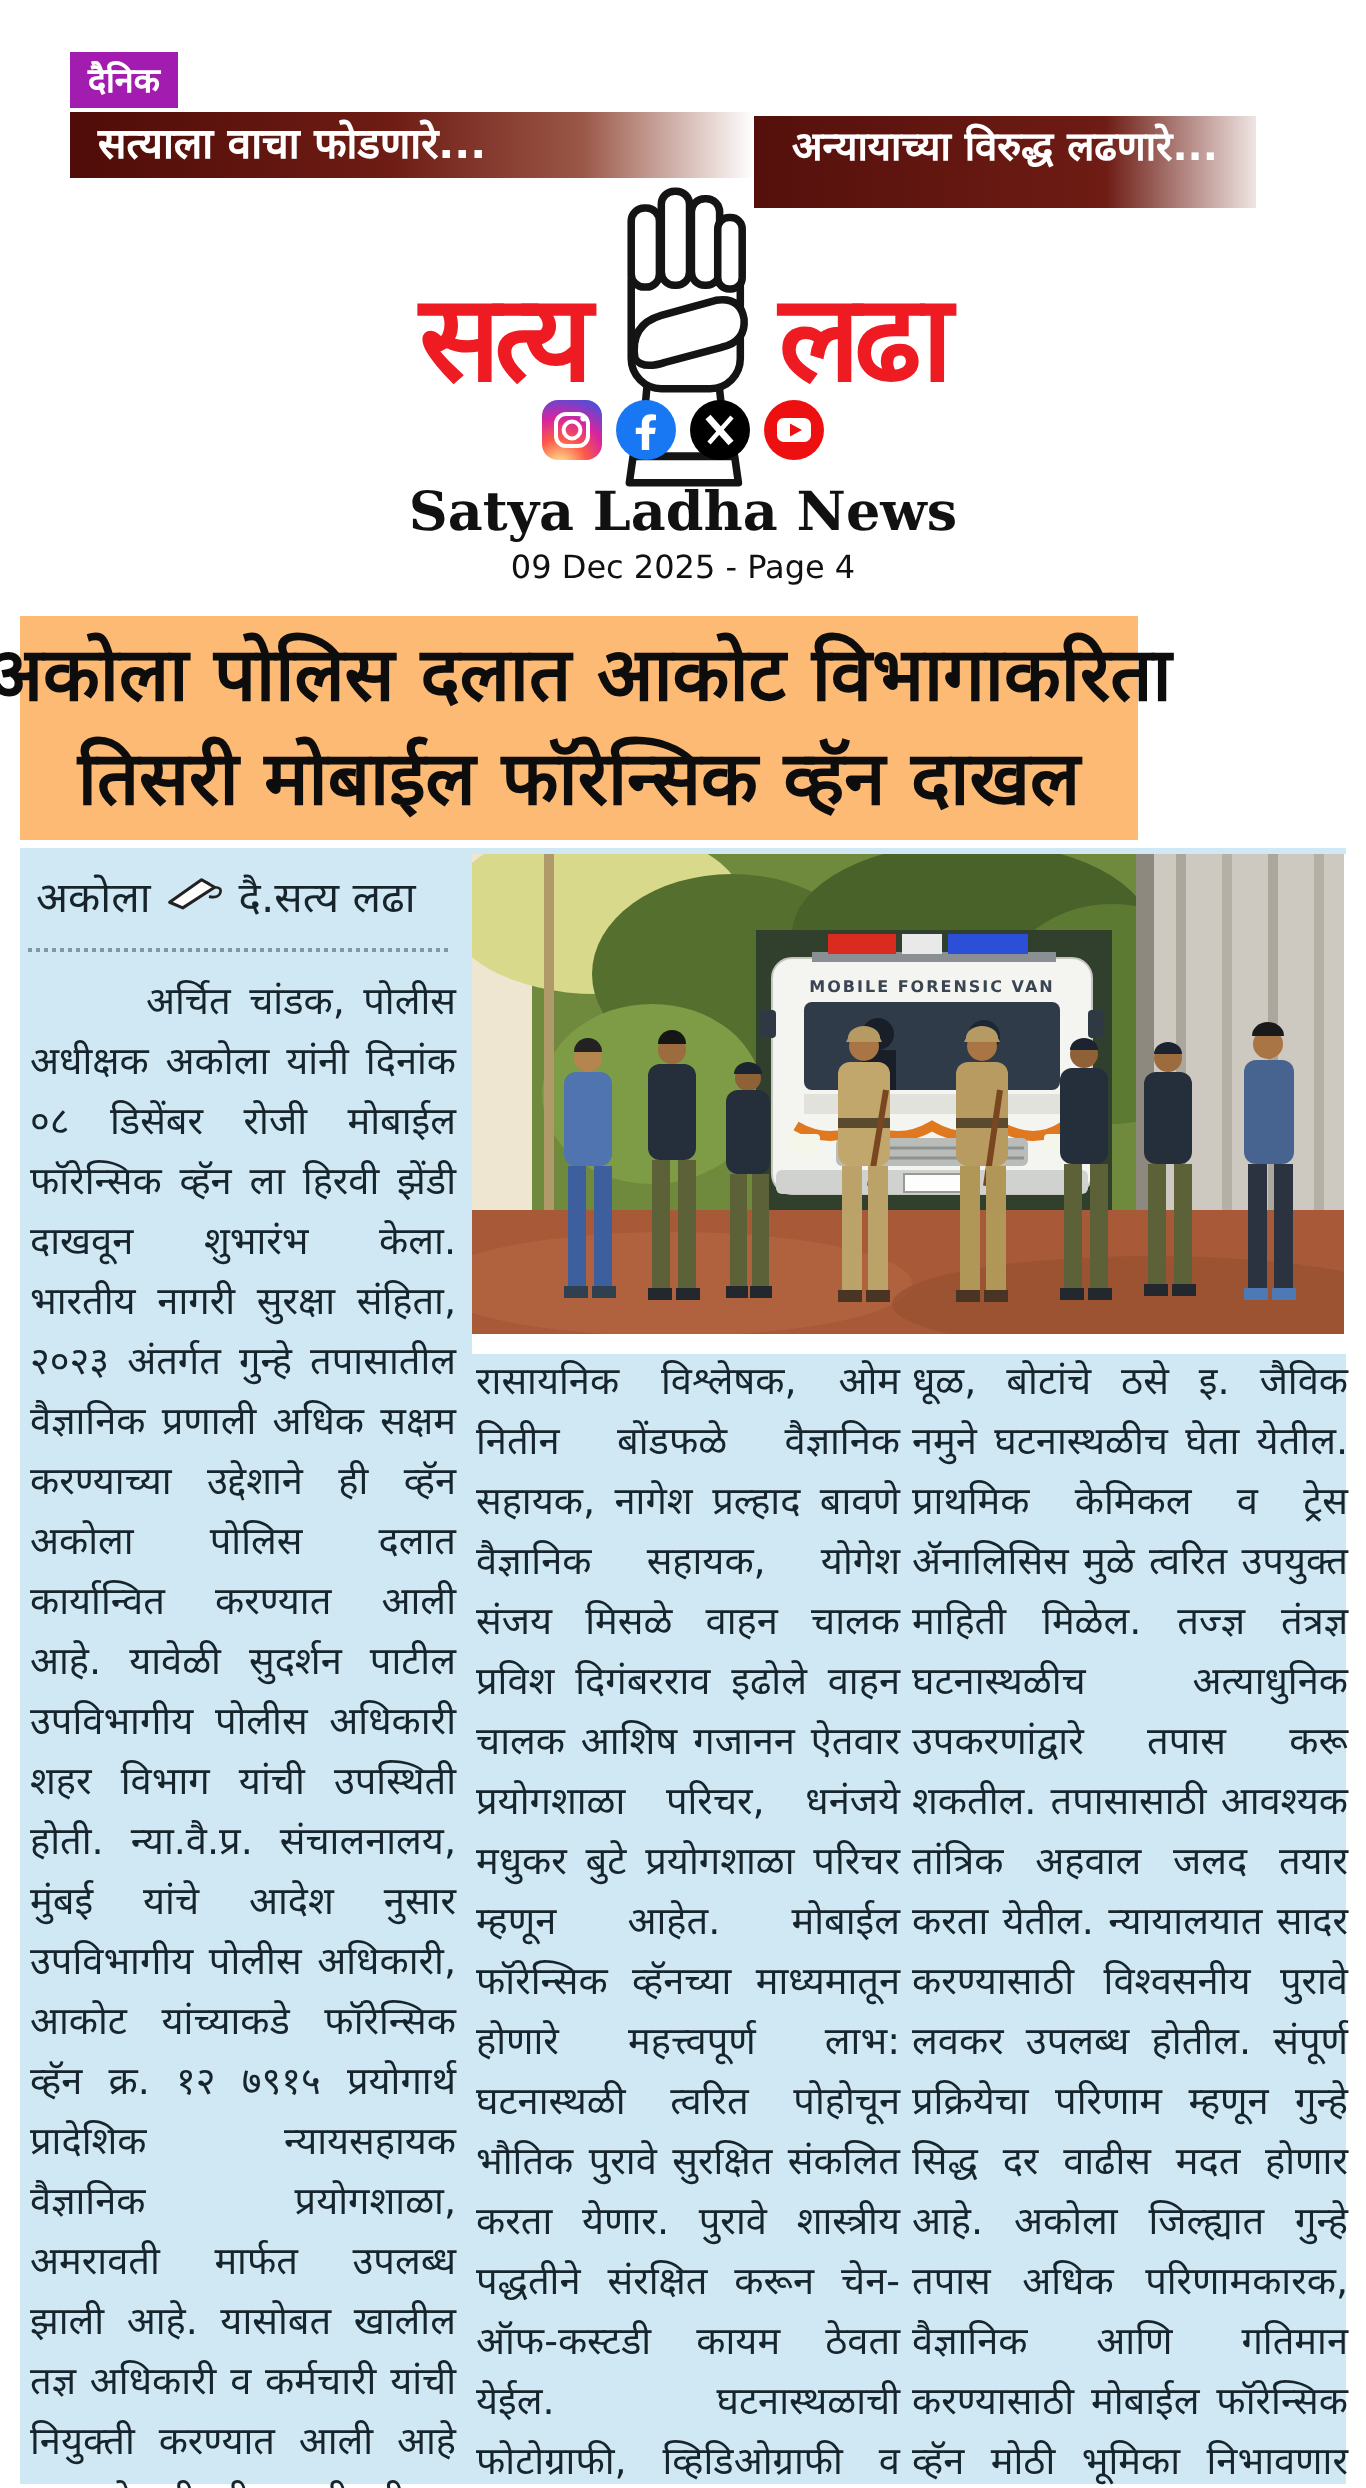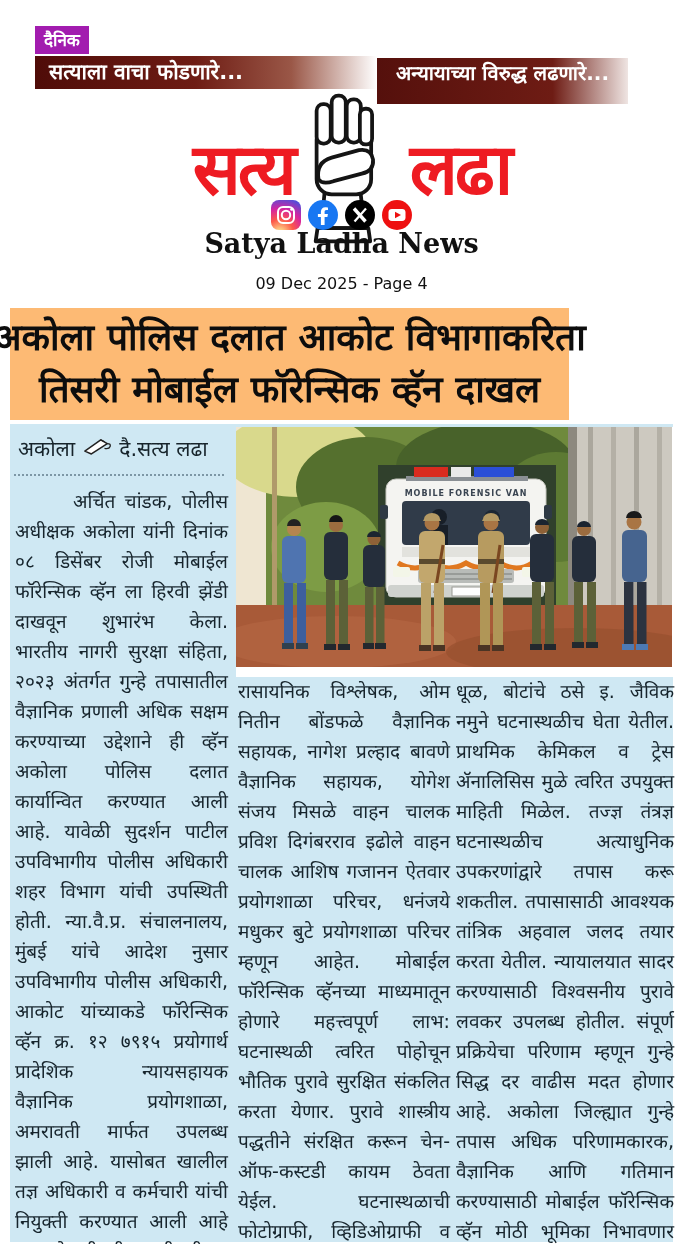--- a/index.html
+++ b/index.html
@@ -12,26 +12,26 @@
     font-size:17px;font-weight:bold;padding:2px 9px 3px;}
   .tagline{color:#fff;font-weight:bold;white-space:nowrap;overflow:hidden;}
   .tagline-left{left:35px;top:56px;width:356px;height:33px;line-height:33px;
     font-size:21px;padding-left:14px;box-sizing:border-box;
     background:linear-gradient(90deg,#4f0c08 0%,#6e1c14 45%,#9a5747 72%,rgba(255,255,255,0) 96%);}
   .tagline-right{left:377px;top:58px;width:251px;height:46px;line-height:31px;
     font-size:20px;text-align:center;box-sizing:border-box;
     background:linear-gradient(90deg,#55100c 0%,#6e1c14 70%,rgba(190,150,140,0.25) 100%);}
   .masthead{left:0;top:84px;width:683px;height:172px;display:flex;
     align-items:center;justify-content:center;}
-  .masthead-word{color:#ee1b22;font-weight:800;font-size:71px;line-height:160px;
-    letter-spacing:-3px;margin-left:20px;}
+  .masthead-word{color:#ee1b22;font-weight:800;font-size:60px;line-height:160px;
+    letter-spacing:-3px;}
   .fist{margin:0 -4px;flex:0 0 auto;}
   .social-row{left:0;top:200px;width:683px;display:flex;justify-content:center;gap:7px;}
   .sicon{width:30px;height:30px;cursor:pointer;}
-  .brand{left:0;top:228px;width:683px;text-align:center;
+  .brand{left:0;top:241px;width:683px;text-align:center;
     font-family:"DejaVu Serif","Liberation Serif",serif;
     font-weight:bold;font-size:27px;color:#111;}
   .dateline{left:0;top:274px;width:683px;text-align:center;font-size:16px;color:#111;}
 
   
   .headline-band{left:10px;top:308px;width:559px;height:112px;background:#fdba74;
     display:flex;flex-direction:column;align-items:center;justify-content:center;}
   .headline-line{color:#0d0d0d;font-weight:800;font-size:37px;line-height:52px;
     white-space:nowrap;}
 

